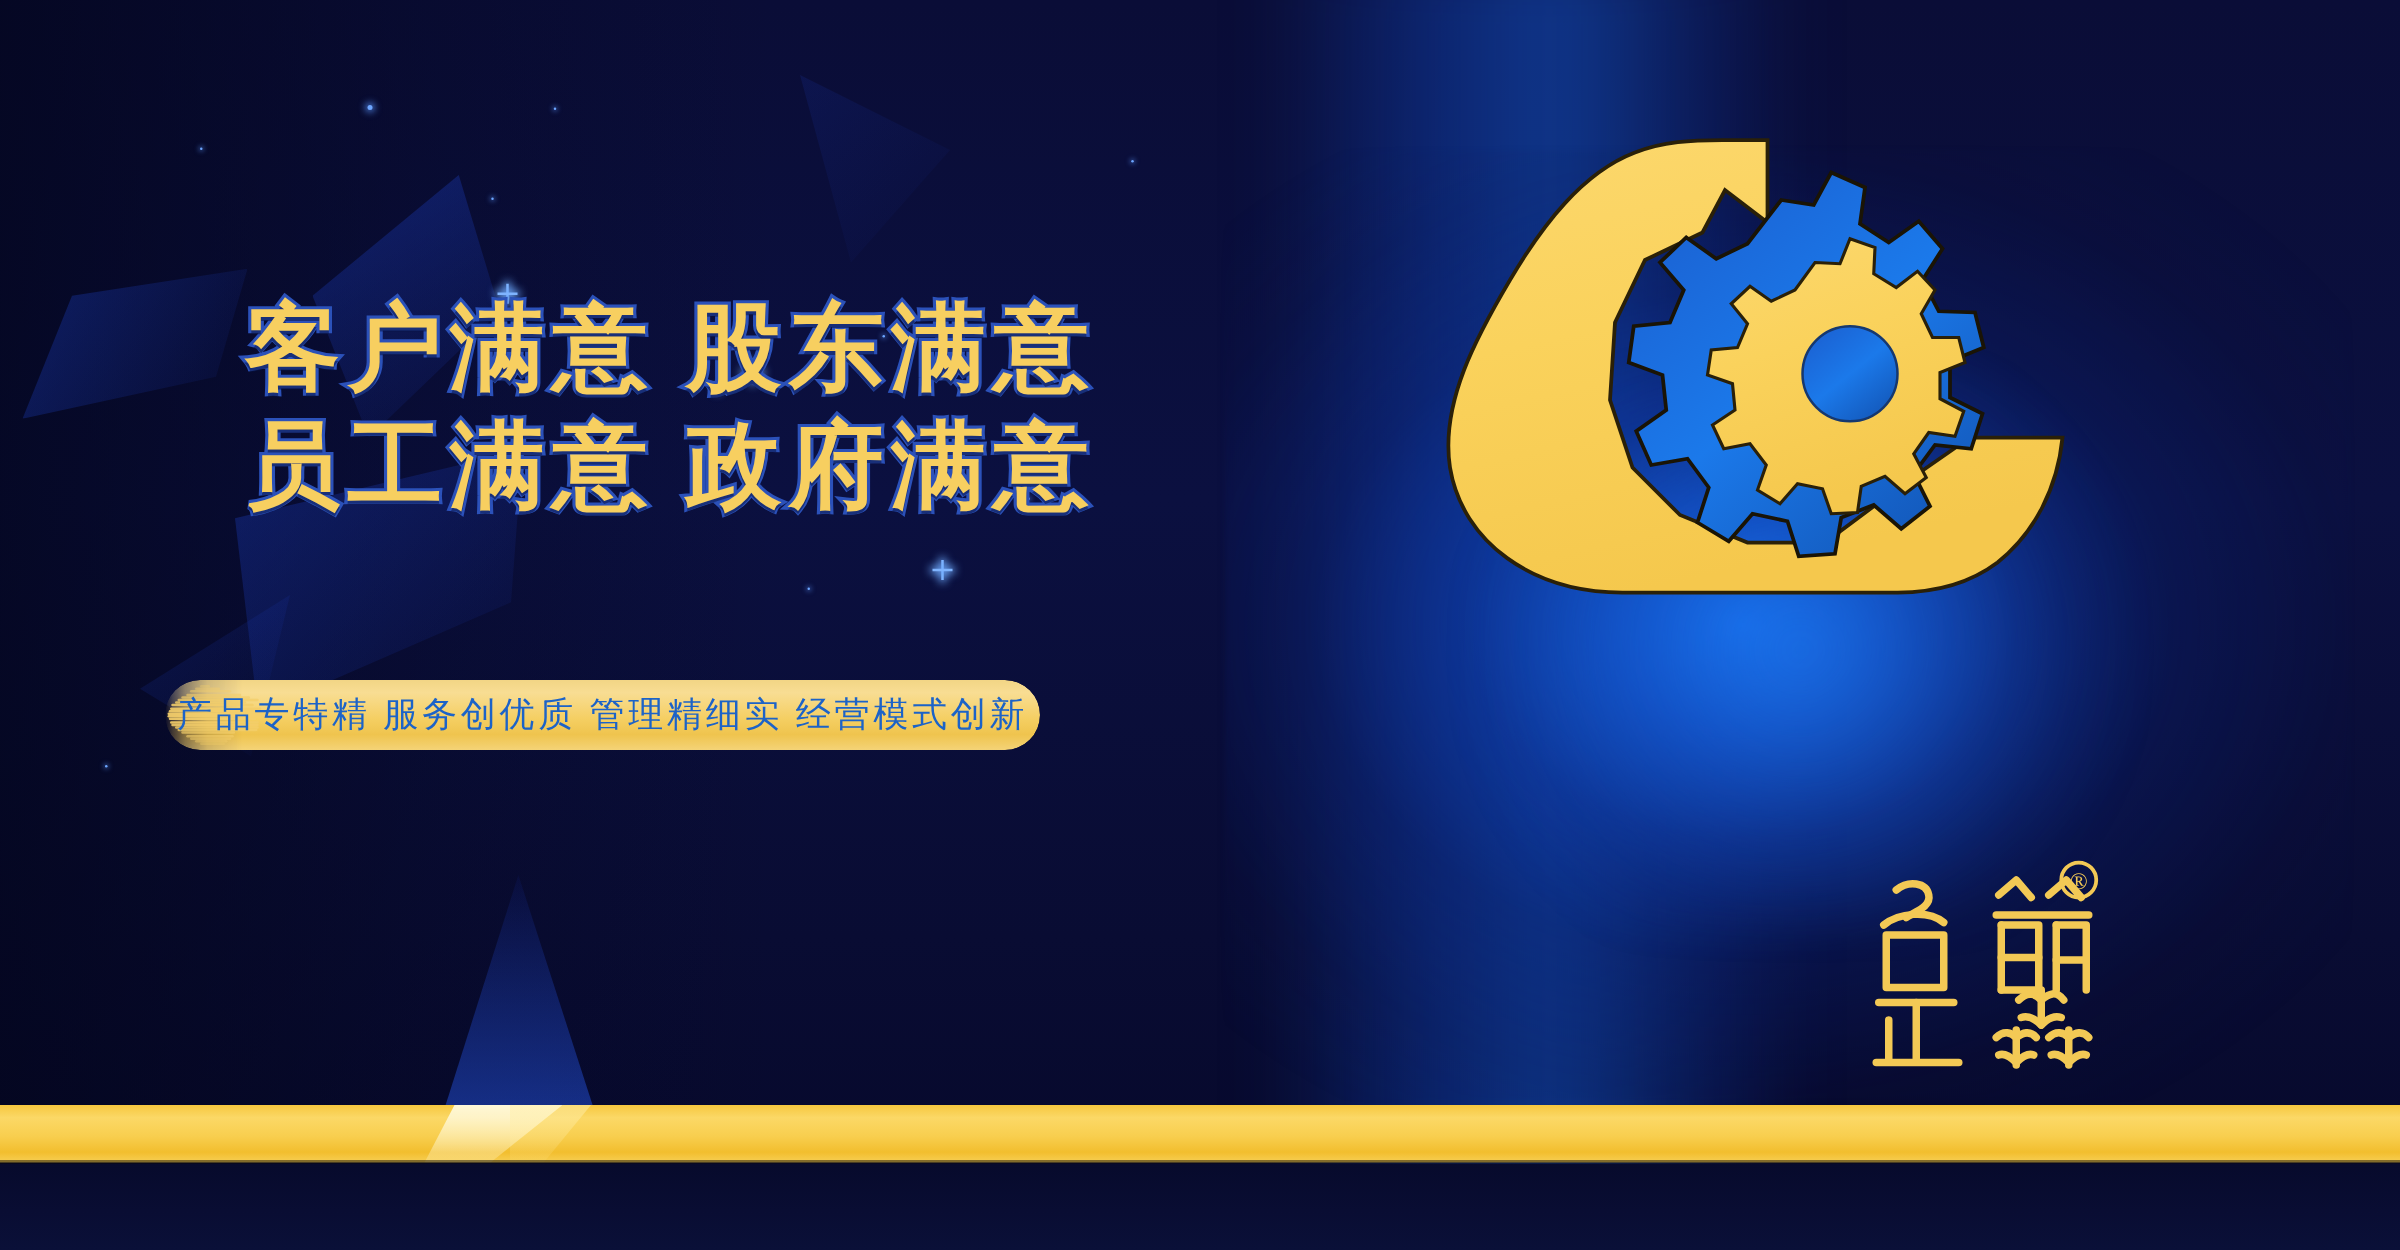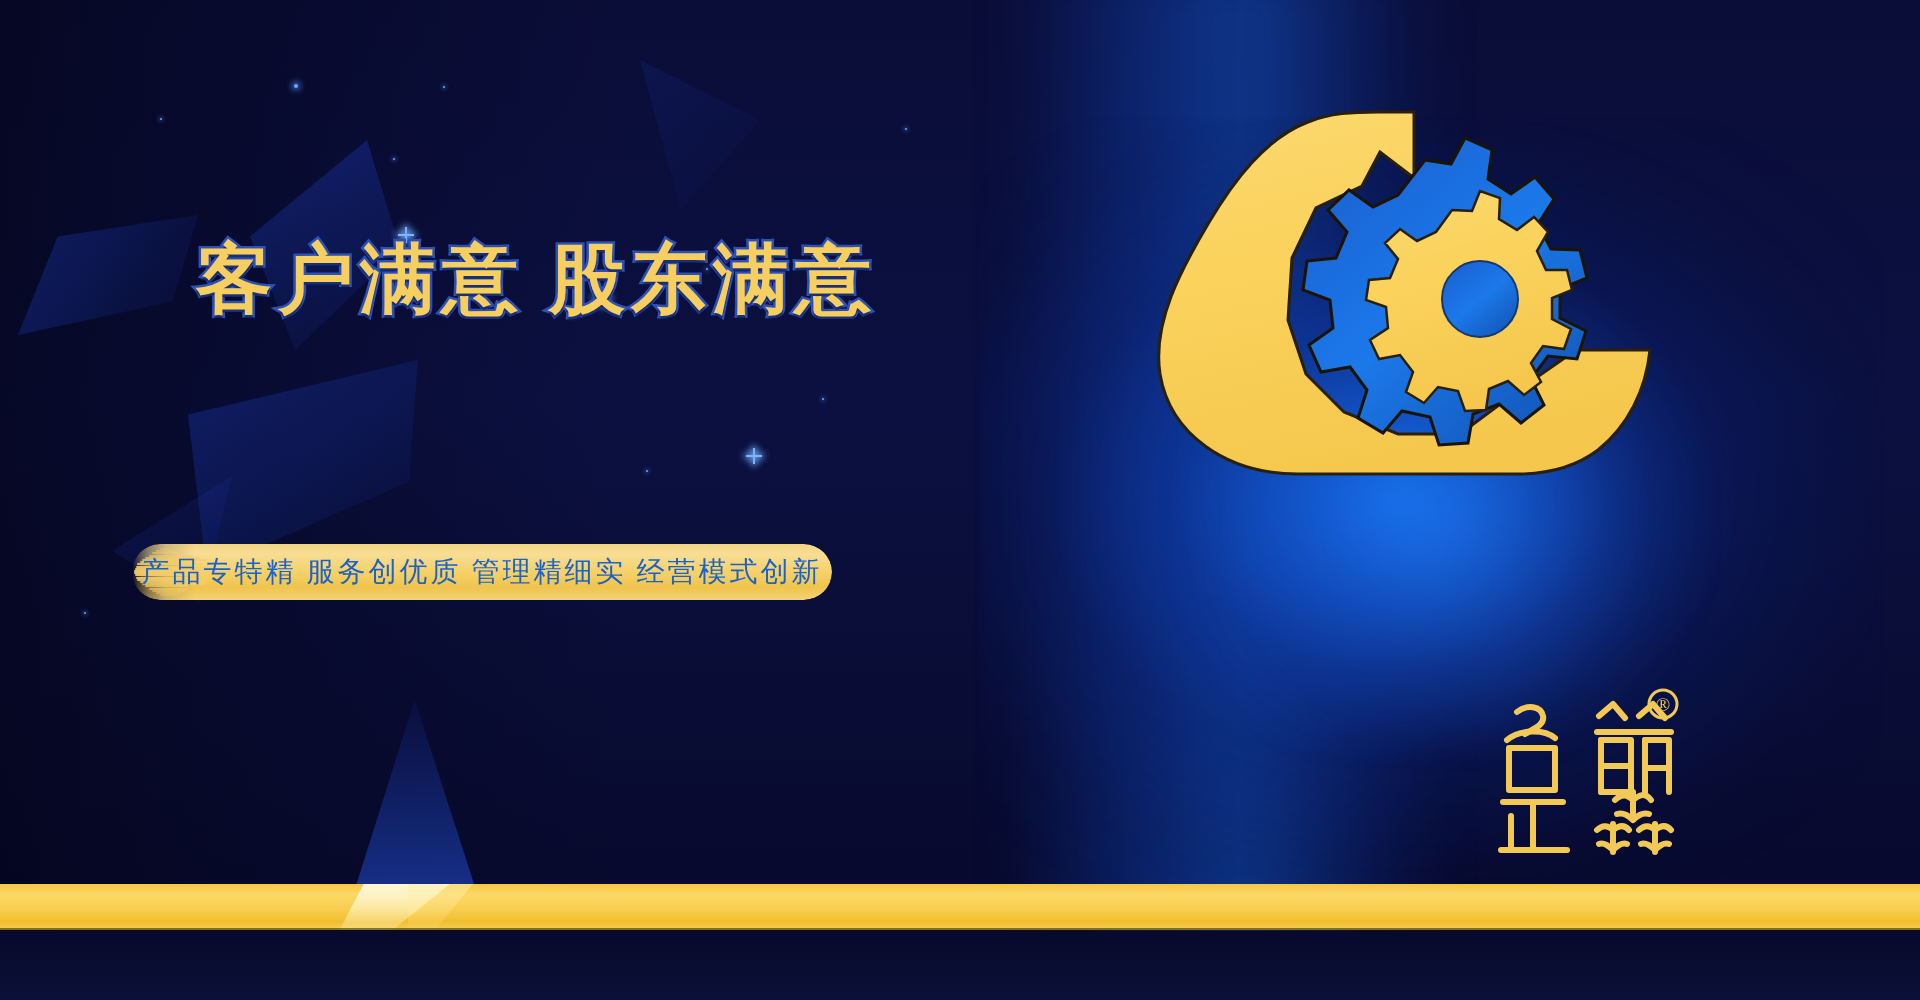--- a/index.html
+++ b/index.html
@@ -189,20 +189,21 @@
   <div class="spark sm" style="left:822px;top:398px;"></div>
   <div class="spark sm" style="left:646px;top:470px;"></div>
   <div class="spark sm" style="left:84px;top:612px;"></div>
   <div class="spark sm" style="left:905px;top:128px;"></div>
   <div class="star4" style="left:594px;top:290px;"></div>
   <div class="star4" style="left:398px;top:227px;"></div>
   <div class="star4" style="left:746px;top:448px;"></div>
 
   <div class="headline">
     <span class="hl-line">客户满意  股东满意</span>
+    <span class="hl-line">员工满意  政府满意</span>
   </div>
 
   <div class="pill-wrap">
     <div class="pill"></div>
     <div class="pill-frays">
         <span style="left: 28px; top: 0px; width: 8px; opacity: 0.35;"></span>
         <span style="left: 24.1249px; top: 2.2px; width: 20.2406px; opacity: 0.44;"></span>
         <span style="left: 20.3364px; top: 4.4px; width: 32.2748px; opacity: 0.53;"></span>
         <span style="left: 16.719px; top: 6.6px; width: 43.9008px; opacity: 0.61;"></span>
         <span style="left: 13.3537px; top: 8.8px; width: 54.9258px; opacity: 0.69;"></span>

